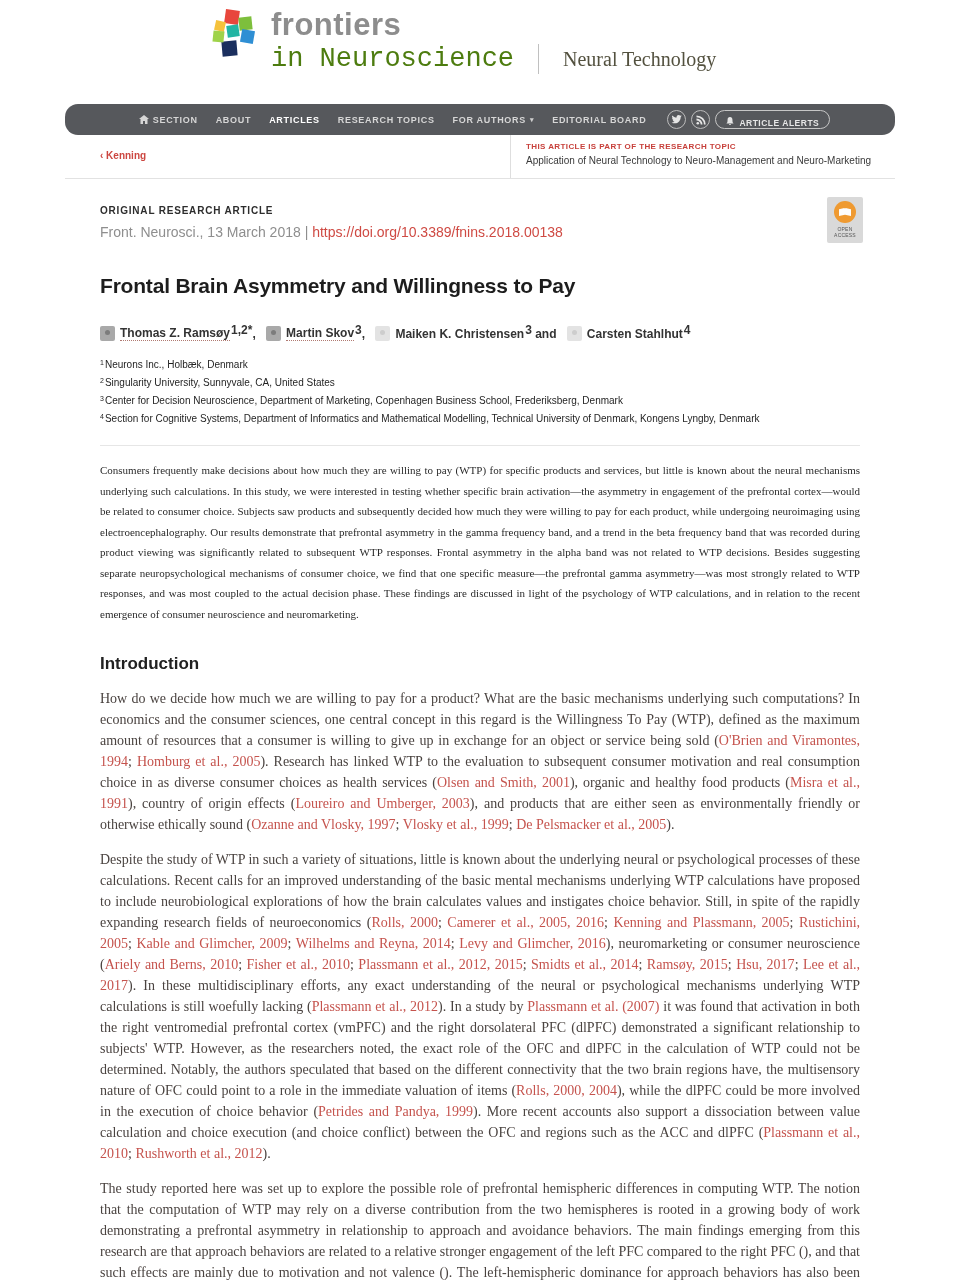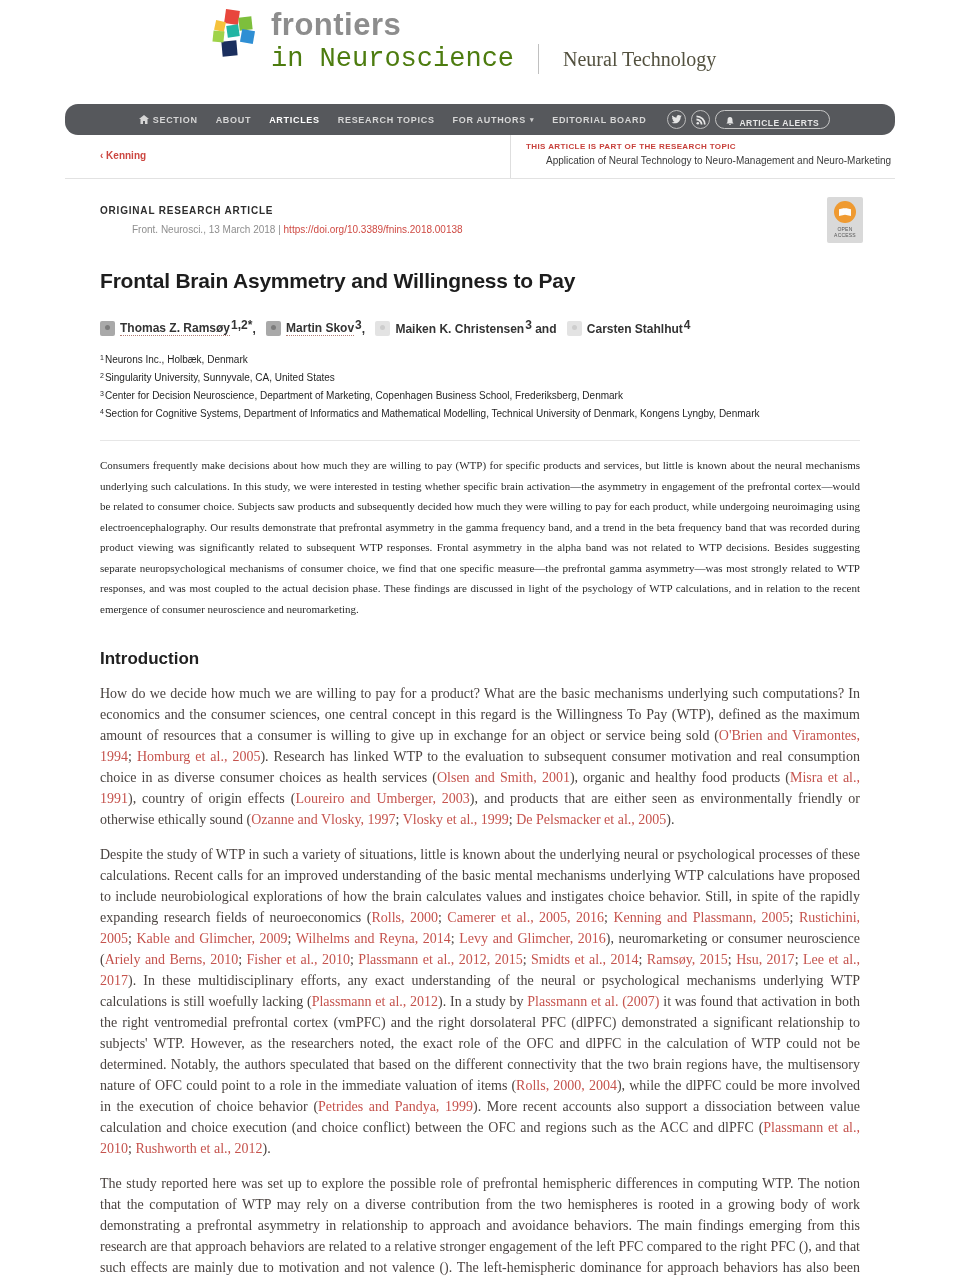--- a/index.html
+++ b/index.html
@@ -33,26 +33,26 @@
                    display: flex; align-items: center; justify-content: center; cursor: pointer; }
   .alerts-pill { height: 19px; border: 1px solid #c6c6c6; border-radius: 11px; padding: 0 10px;
                  display: flex; align-items: flex-end; gap: 5px; font-size: 8.5px; font-weight: bold;
                  color: #e6e6e6; letter-spacing: 0.5px; cursor: pointer; }
 
   
   .breadcrumb-row { display: flex; border-bottom: 1px solid #e2e2e2; min-height: 44px; }
   .breadcrumb { padding: 15px 0 0 35px; font-size: 10px; color: #cc4640; font-weight: bold; cursor: pointer; }
   .topic-block { margin-left: auto; width: 385px; border-left: 1px solid #dedede; padding: 7px 0 9px 15px; }
   .topic-label { font-size: 8px; font-weight: bold; letter-spacing: 0.4px; color: #c7403b; }
-  .topic-title { font-size: 10px; color: #3a3a3a; margin-top: 4px; cursor: pointer; margin-left: 20px; }
+  .topic-title { font-size: 10px; color: #3a3a3a; margin-top: 4px; cursor: pointer; }
 
   
   .article-meta { position: relative; padding: 26px 35px 0; }
   .article-type { font-size: 10px; font-weight: bold; letter-spacing: 0.8px; color: #2d2d2d; }
-  .citation-line { margin-top: 8px; font-size: 10px; color: #8e8e8e; margin-left: 32px; }
+  .citation-line { margin-top: 8px; font-size: 14px; color: #8e8e8e; }
   .doi-link { color: #cf4a43; cursor: pointer; }
   .oa-badge { position: absolute; right: 32px; top: 18px; width: 36px; height: 46px; background: #d9d9d9;
               border-radius: 2px; display: flex; flex-direction: column; align-items: center; padding-top: 4px; cursor: pointer; }
   .oa-circle { width: 22px; height: 22px; border-radius: 50%; background: #ef9a31;
                display: flex; align-items: center; justify-content: center; }
   .oa-book { width: 12px; height: 8px; background: #fdfdfd; clip-path: polygon(0 15%, 45% 0, 50% 10%, 55% 0, 100% 15%, 100% 100%, 50% 85%, 0 100%); }
   .oa-caption { font-size: 5px; color: #555; text-align: center; line-height: 6px; margin-top: 3px; letter-spacing: 0.2px; }
 
   
   .article-title { padding: 0 35px; margin-top: 34px; font-size: 21px; font-weight: bold; color: #1d1d1d; letter-spacing: -0.2px; }

